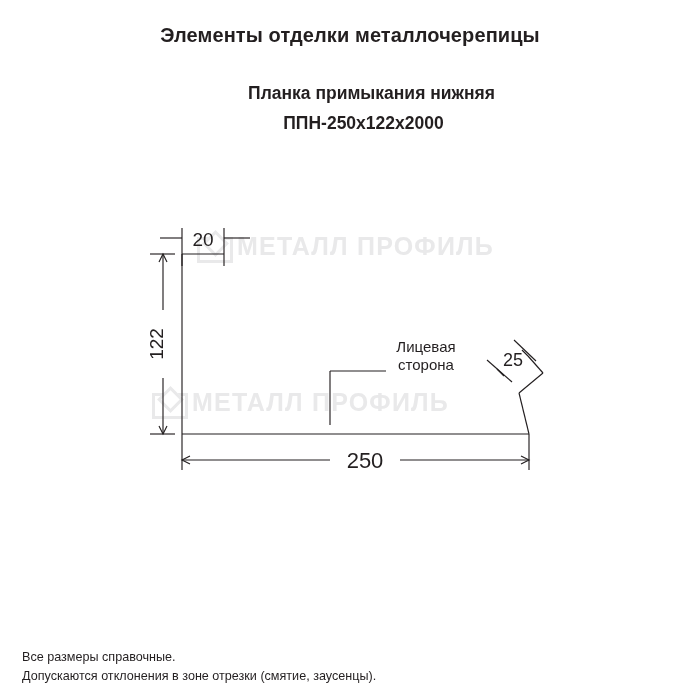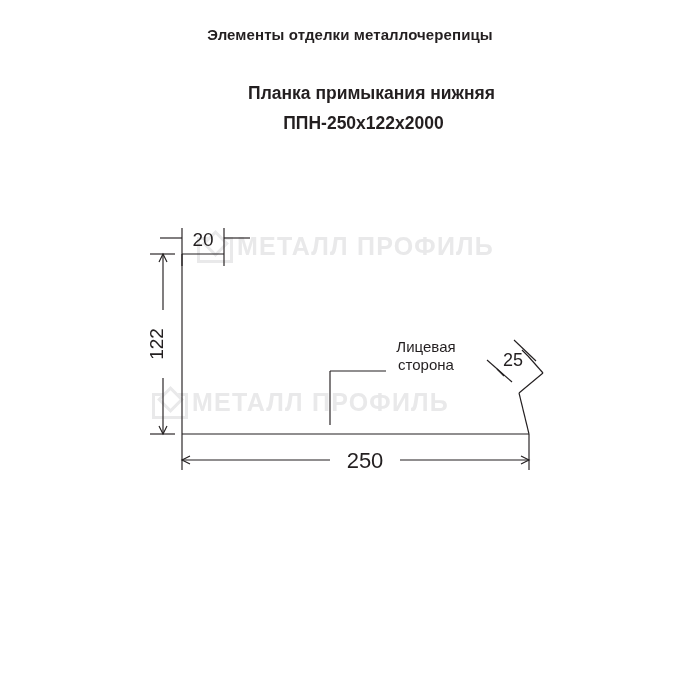--- a/index.html
+++ b/index.html
@@ -22,21 +22,21 @@
     height: 700px;
   }
   .titles {
     position: absolute;
     top: 22px;
     left: 0;
     width: 700px;
     text-align: center;
   }
   .title-main {
-    font-size: 15px;
+    font-size: 20px;
     font-weight: bold;
     letter-spacing: 0.1px;
     line-height: 26px;
   }
   .title-sub {
     font-size: 17.5px;
     font-weight: bold;
     margin-top: 33px;
     line-height: 24px;
     padding-left: 43px;
@@ -190,14 +190,18 @@
 
       <text class="lbl" x="365" y="298" text-anchor="middle" font-size="22">250</text>
 
       <text class="lbl" x="513" y="196" text-anchor="middle" font-size="18">25</text>
 
       <text class="lbl" x="426" y="182" text-anchor="middle" font-size="15">Лицевая</text>
       <text class="lbl" x="426" y="200" text-anchor="middle" font-size="15">сторона</text>
     </svg>
   </div>
 
+  <div class="footer">
+    <div>Все размеры справочные.</div>
+    <div>Допускаются отклонения в зоне отрезки (смятие, заусенцы).</div>
+  </div>
 
 </div>
 
 </body></html>

